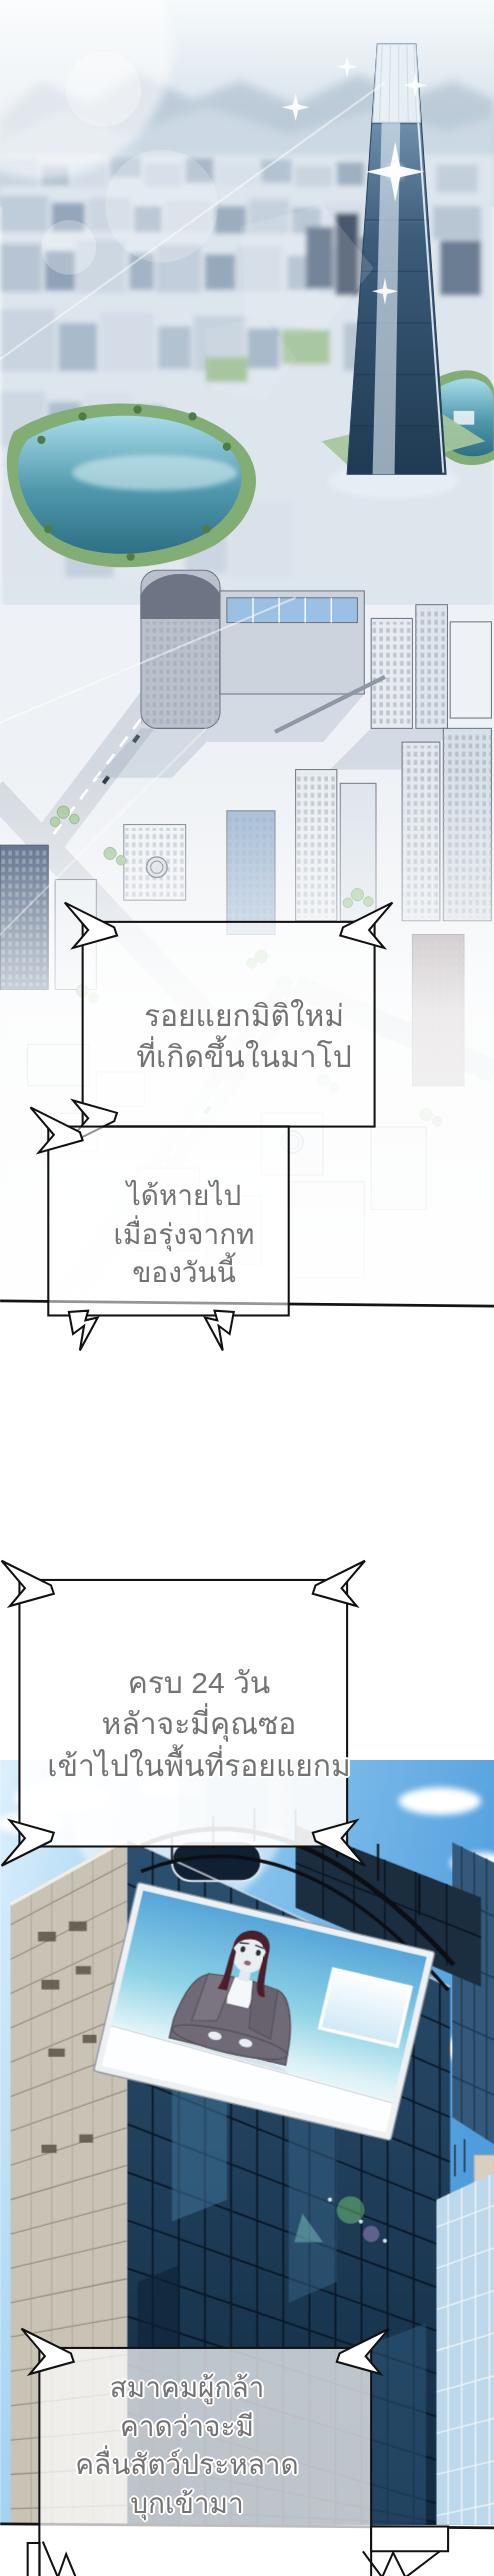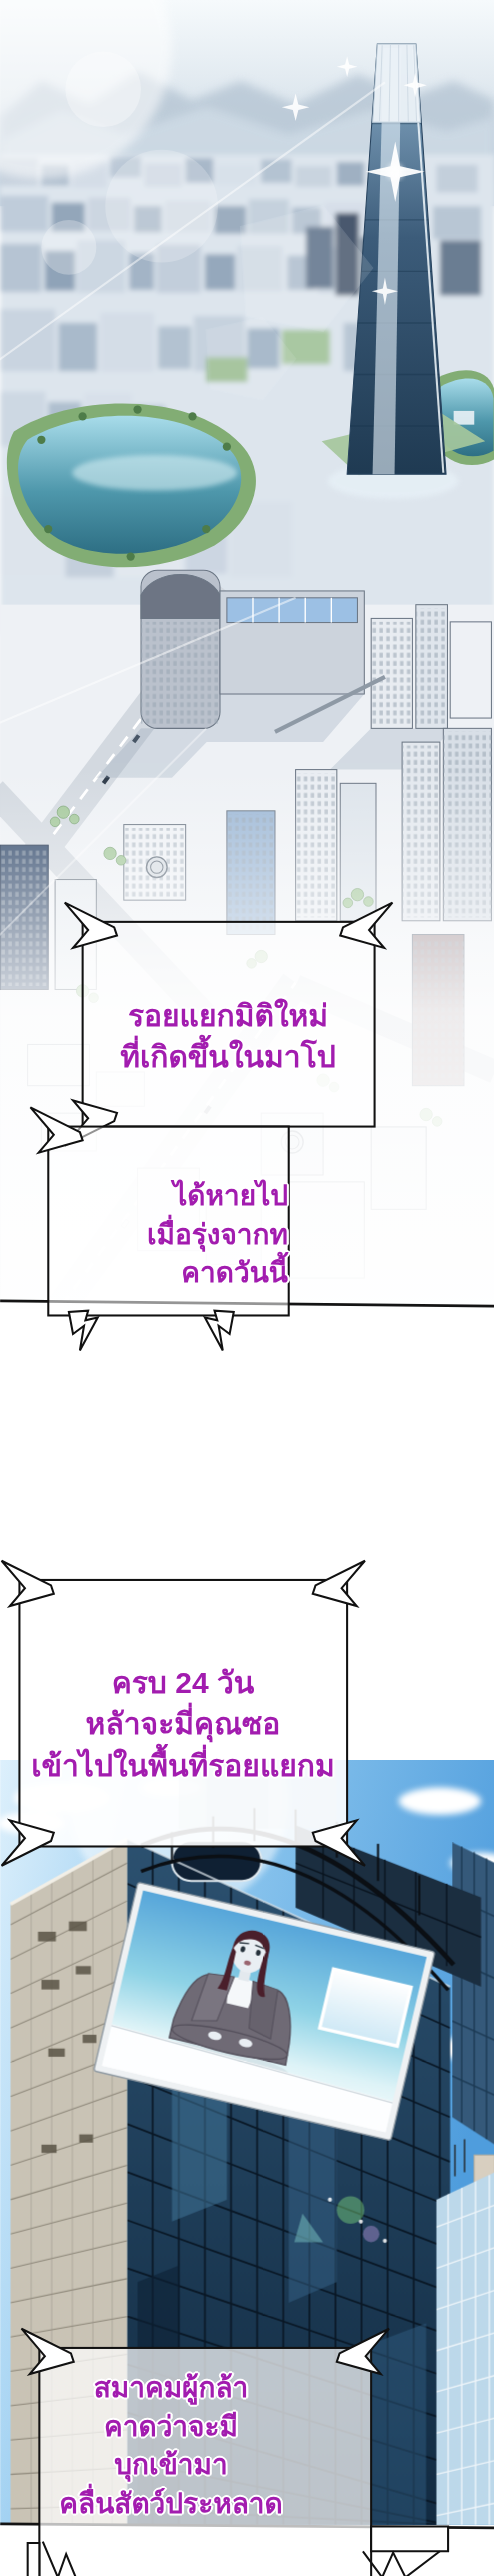--- a/index.html
+++ b/index.html
@@ -4,28 +4,29 @@
 <style>
   html,body{margin:0;padding:0;background:#ffffff;}
   .page{
     position:relative;width:495px;height:2576px;margin:0 auto;
     background:#ffffff;overflow:hidden;
     font-family:"Liberation Sans","DejaVu Sans",sans-serif;
   }
   .scene{position:absolute;left:0;}
   .bubble-layer{position:absolute;left:0;top:0;width:495px;height:2576px;pointer-events:none;}
   .bubble-text{
-    position:absolute;text-align:center;color:#a21caf;font-weight:bold;
+    position:absolute;text-align:center;color:#737373;font-weight:normal;
     line-height:1.38;letter-spacing:0;
     text-shadow:
       -1.4px -1.4px 0 #fff, 1.4px -1.4px 0 #fff, -1.4px 1.4px 0 #fff, 1.4px 1.4px 0 #fff,
       0 -2.1px 0 #fff, 0 2.1px 0 #fff, -2.1px 0 0 #fff, 2.1px 0 0 #fff;
+    padding-left: 16px;
   }
   .bt-1{left:82px;top:995px;width:292px;font-size:30px;}
-  .bt-2{left:48px; top:1177px;width:240px;font-size:28px;text-align:right;}
+  .bt-2{left:48px; top:1177px;width:240px;font-size:28px;}
   .bt-3{left:19px; top:1662px;width:328px;font-size:30px;}
   .bt-4{left:39px; top:2369px;width:264px;font-size:28px;}
   .bline{display:block;}
 </style>
 </head>
 <body>
 
 <div class="page">
 
   <svg class="scene" style="top:0" width="495" height="1309" viewBox="0 0 720 1905">
@@ -583,30 +584,30 @@
   </svg>
 
   <div class="bubble-text bt-1">
     <span class="bline">รอยแยกมิติใหม่</span>
     <span class="bline">ที่เกิดขึ้นในมาโป</span>
   </div>
 
   <div class="bubble-text bt-2">
     <span class="bline">ได้หายไป</span>
     <span class="bline">เมื่อรุ่งจากท</span>
-    <span class="bline">คาดวันนี้</span>
+    <span class="bline">ของวันนี้</span>
   </div>
 
   <div class="bubble-text bt-3">
     <span class="bline">ครบ 24 วัน</span>
     <span class="bline">หลัาจะมี่คุณซอ</span>
     <span class="bline">เข้าไปในพื้นที่รอยแยกม</span>
   </div>
 
   <div class="bubble-text bt-4">
     <span class="bline">สมาคมผู้กล้า</span>
     <span class="bline">คาดว่าจะมี</span>
+    <span class="bline">คลื่นสัตว์ประหลาด</span>
     <span class="bline">บุกเข้ามา</span>
-    <span class="bline">คลื่นสัตว์ประหลาด</span>
   </div>
 
 </div>
 
 
 </body></html>

